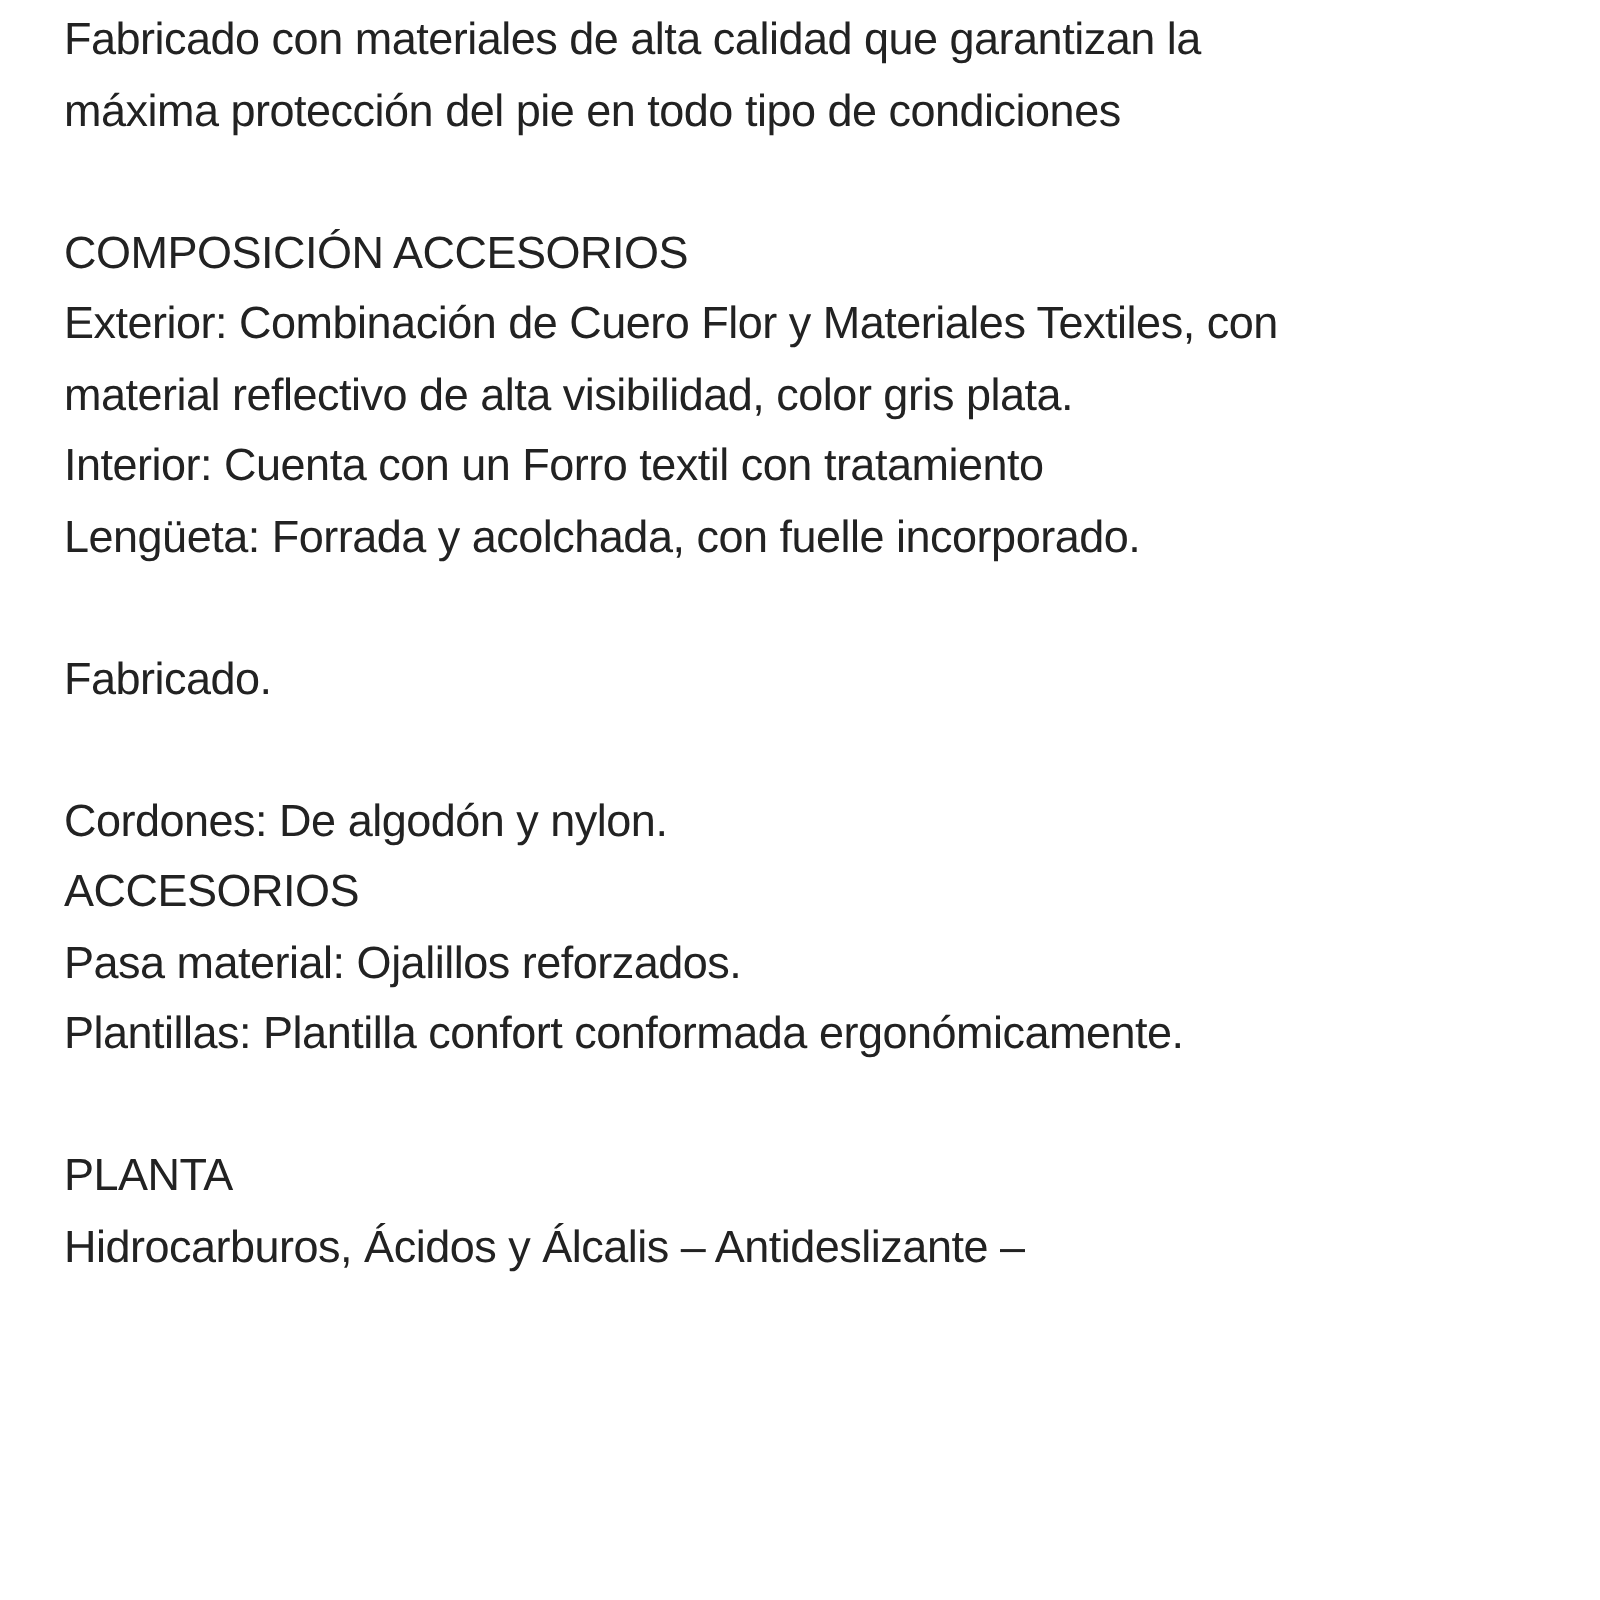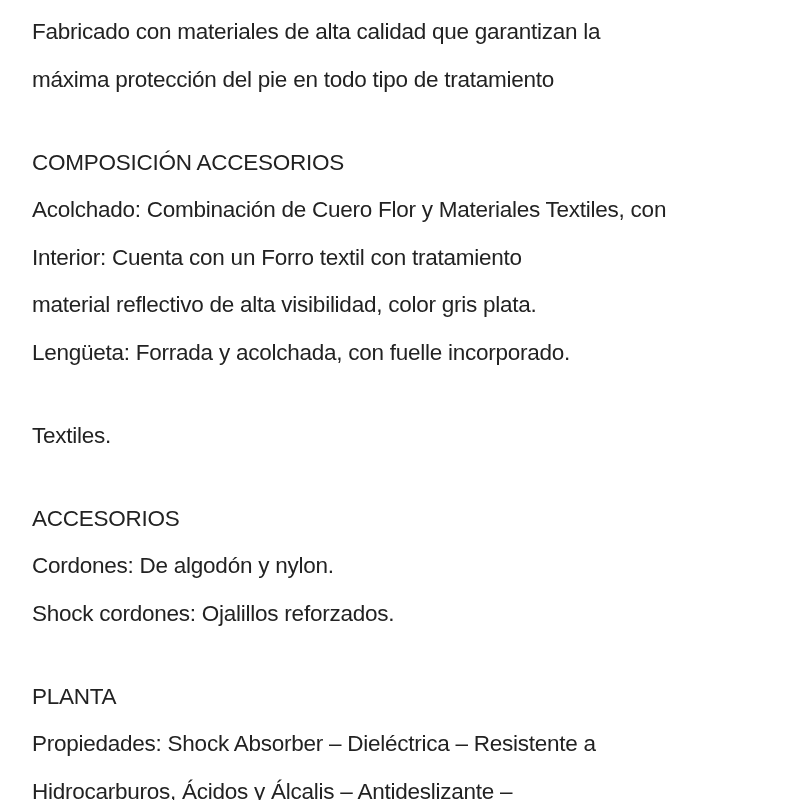--- a/index.html
+++ b/index.html
@@ -21,56 +21,55 @@
       font-family: "Liberation Sans", sans-serif;
       font-size: 22.5px;
       line-height: 35.5px;
       color: #222222;
       letter-spacing: -0.25px;
     }
     .line {
       white-space: nowrap;
       display: block;
       height: 35.5px;
-      margin-top: 12px;
     }
     .blank {
       display: block;
       height: 35.5px;
     }
   </style>
 </head>
 <body>
 
 <div class="doc">
   <div>
     <span class="line">Fabricado con materiales de alta calidad que garantizan la</span>
-    <span class="line">máxima protección del pie en todo tipo de tratamiento</span>
+    <span class="line">máxima protección del pie en todo tipo de condiciones</span>
   </div>
   <span class="blank"></span>
 
   <div>
     <span class="line">COMPOSICIÓN ACCESORIOS</span>
-    <span class="line">Acolchado: Combinación de Cuero Flor y Materiales Textiles, con</span>
+    <span class="line">Exterior: Combinación de Cuero Flor y Materiales Textiles, con</span>
+    <span class="line">material reflectivo de alta visibilidad, color gris plata.</span>
     <span class="line">Interior: Cuenta con un Forro textil con tratamiento</span>
-    <span class="line">material reflectivo de alta visibilidad, color gris plata.</span>
     <span class="line">Lengüeta: Forrada y acolchada, con fuelle incorporado.</span>
   </div>
   <span class="blank"></span>
 
   <div>
-    <span class="line">Textiles.</span>
+    <span class="line">Fabricado.</span>
   </div>
   <span class="blank"></span>
 
   <div>
+    <span class="line">Cordones: De algodón y nylon.</span>
     <span class="line">ACCESORIOS</span>
-    <span class="line">Cordones: De algodón y nylon.</span>
-    <span class="line">Shock cordones: Ojalillos reforzados.</span>
+    <span class="line">Pasa material: Ojalillos reforzados.</span>
+    <span class="line">Plantillas: Plantilla confort conformada ergonómicamente.</span>
   </div>
   <span class="blank"></span>
 
   <div>
     <span class="line">PLANTA</span>
-    <span class="line">Propiedades: Shock Absorber – Dieléctrica – Resistente a</span>
     <span class="line">Hidrocarburos, Ácidos y Álcalis – Antideslizante –</span>
   </div>
 </div>
 
 </body></html>

